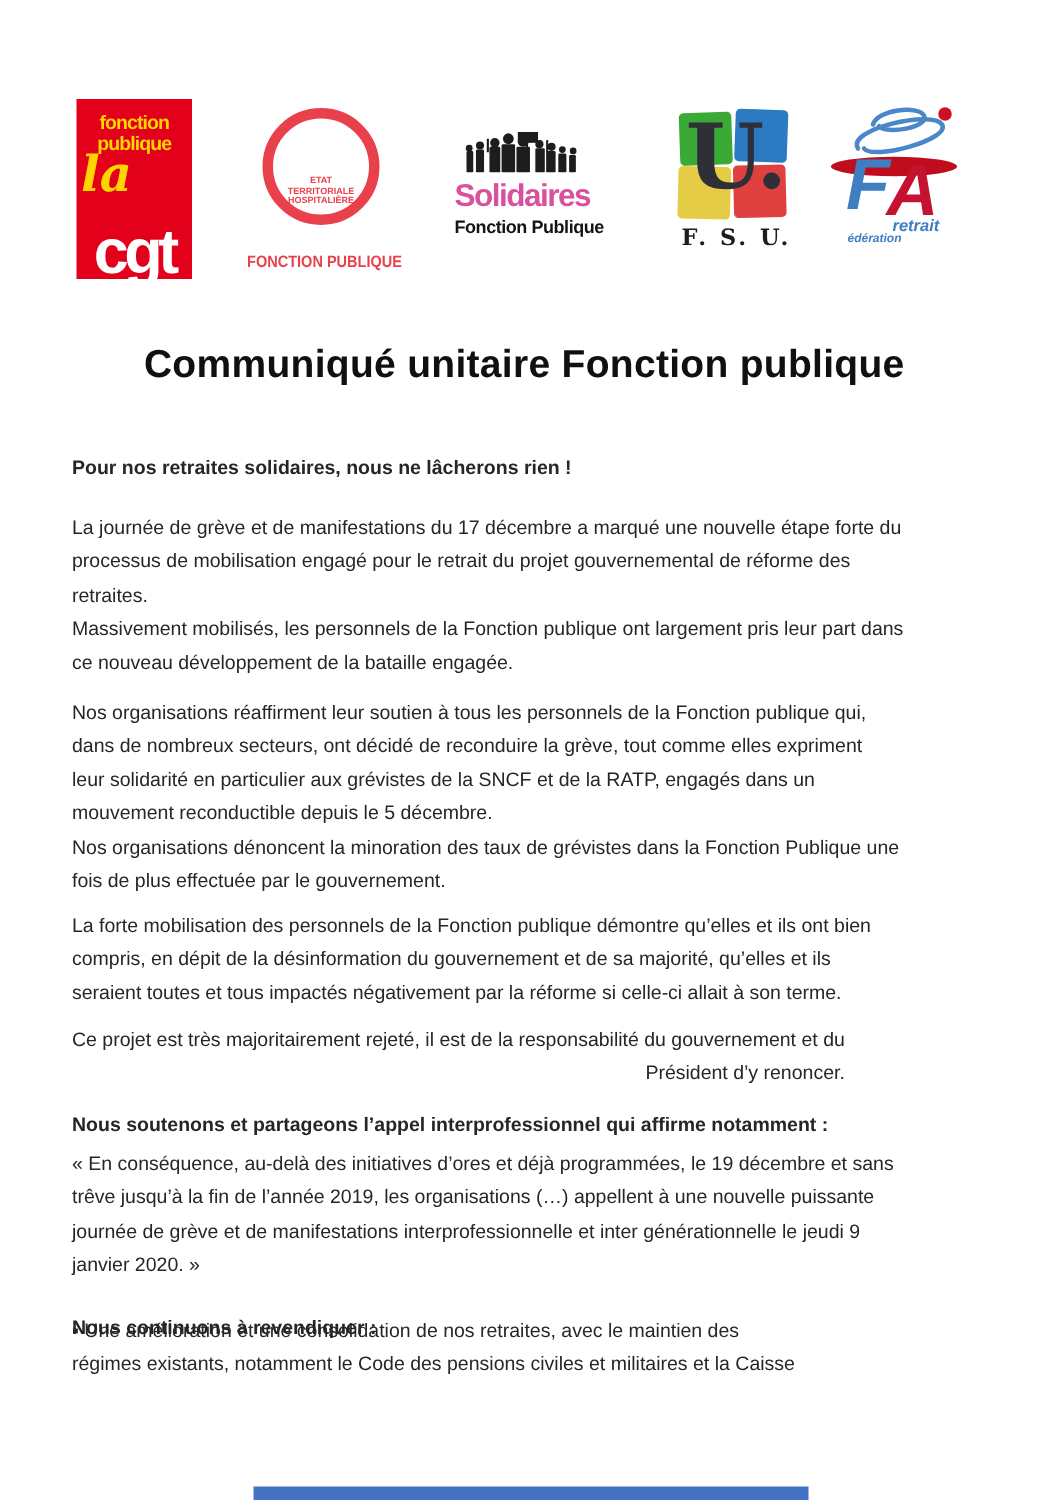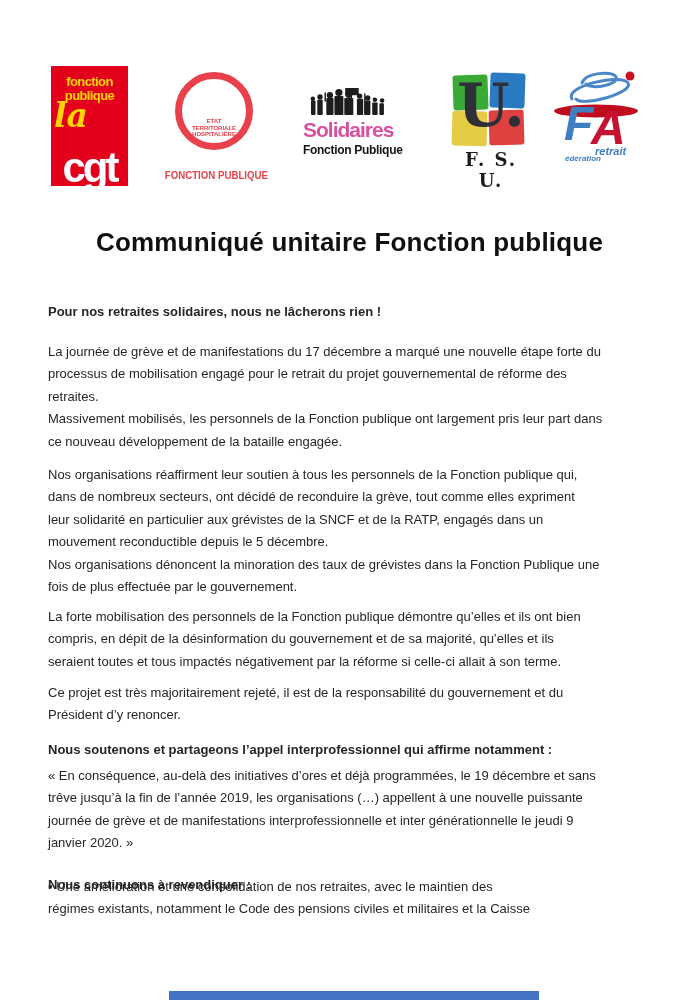--- a/index.html
+++ b/index.html
@@ -40,21 +40,21 @@
   #fsu{left:452px;top:73px;width:78px;height:92px;}
   .fsu-sq{position:absolute;width:35px;height:35px;border-radius:3px;}
   .fsu-green {left:1px; top:2px; background:var(--fsu-green); transform:rotate(-2deg);}
   .fsu-blue  {left:38px;top:0px; background:var(--fsu-blue);  transform:rotate(2deg);}
   .fsu-yellow{left:0px; top:38px;background:var(--fsu-yellow);transform:rotate(1.5deg);}
   .fsu-red   {left:37px;top:37px;background:var(--fsu-red);   transform:rotate(-1.5deg);}
   .fsu-monogram{position:absolute;left:0;right:0;top:-8px;text-align:center;
                 font-family:"DejaVu Serif",serif;font-size:60px;font-weight:700;
                 color:#2f2f38;line-height:80px;}
   .fsu-caption{position:absolute;left:0;right:0;top:76px;text-align:center;
-               font-family:"DejaVu Serif",serif;font-weight:700;font-size:18px;
+               font-family:"DejaVu Serif",serif;font-weight:700;font-size:15px;
                letter-spacing:2px;color:#1c1c1c;}
 
   
   #fa{left:550px;top:68px;width:95px;height:95px;}
   .fa-swirl{position:absolute;left:0;top:0;}
   .fa-f{position:absolute;left:14px;top:32px;color:var(--fa-blue);font-size:48px;
         font-weight:800;font-style:italic;line-height:48px;}
   .fa-a{position:absolute;left:41px;top:36px;color:var(--fa-red);font-size:48px;
         font-weight:800;font-style:italic;line-height:48px;}
   .fa-autonome{position:absolute;left:45px;top:77px;color:var(--fa-blue);font-size:11px;
@@ -65,21 +65,21 @@
   
   .doc-title{position:absolute;left:0;right:0;top:227px;text-align:center;
              font-size:26px;font-weight:700;color:#101010;letter-spacing:0.2px;}
   .tb{position:absolute;left:48px;font-size:13px;line-height:22.4px;color:#262626;
       white-space:pre;}
   .bold{font-weight:700;}
   #lead{top:301px;}
   #p1{top:341px;}
   #p2{top:464px;}
   #p3{top:606px;}
-  #p4{top:682px;}
+  #p4{top:682px;text-align:right;}
   #h-appel{top:739px;}
   #quote{top:765px;}
   #h-revendiquer{top:874px;}
   #bullet{top:876px;}
 
   .bottom-bar{position:absolute;left:169px;top:991px;width:370px;height:9px;
               background:var(--bottom-bar-blue);}
 </style>
 </head>
 <body>

